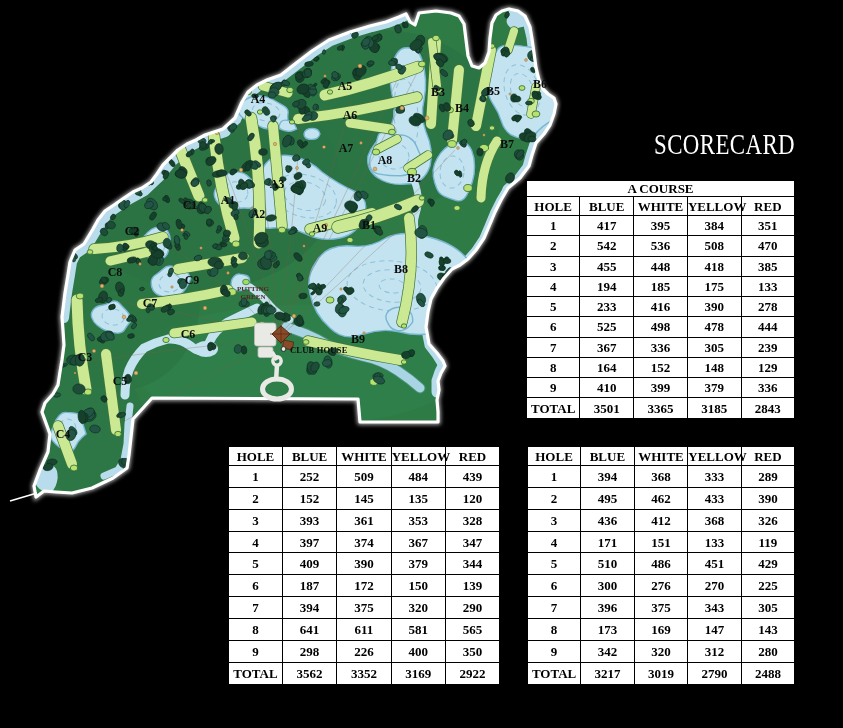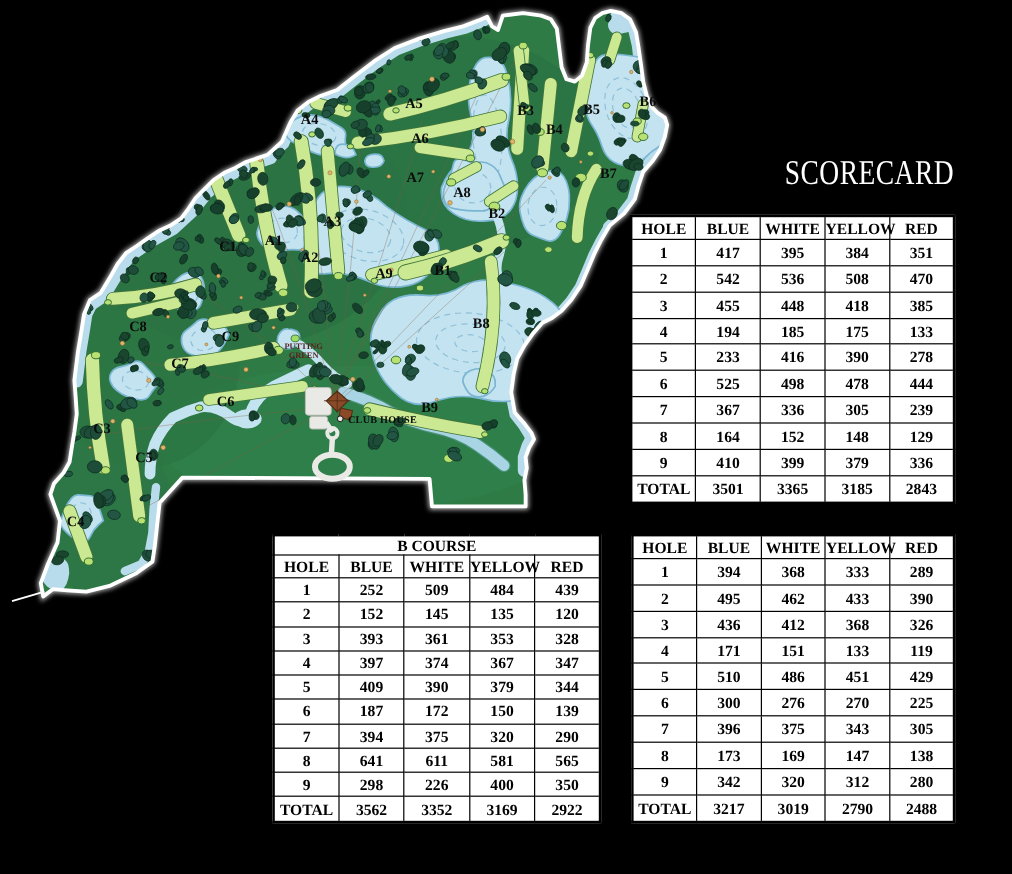--- a/index.html
+++ b/index.html
@@ -1305,20 +1305,23 @@
 <text x="120" y="385" font-family="Liberation Serif" font-size="12" font-weight="bold" fill="#0c0c0c" text-anchor="middle">C5</text>
 <text x="188" y="338" font-family="Liberation Serif" font-size="12" font-weight="bold" fill="#0c0c0c" text-anchor="middle">C6</text>
 <text x="150" y="307" font-family="Liberation Serif" font-size="12" font-weight="bold" fill="#0c0c0c" text-anchor="middle">C7</text>
 <text x="115" y="276" font-family="Liberation Serif" font-size="12" font-weight="bold" fill="#0c0c0c" text-anchor="middle">C8</text>
 <text x="192" y="284" font-family="Liberation Serif" font-size="12" font-weight="bold" fill="#0c0c0c" text-anchor="middle">C9</text>
 </svg>
 
 <div id="scorecard">SCORECARD</div>
 <table class="sc" style="left:525px;top:179px;width:271px;height:241px">
 <tbody>
+        <tr class="tt">
+          <td colspan="5">A COURSE</td>
+        </tr>
 <tr class="th">
           <td>HOLE</td>
           <td>BLUE</td>
           <td>WHITE</td>
           <td>YELLOW</td>
           <td>RED</td>
         </tr>
 <tr>
           <td>1</td>
           <td>417</td>
@@ -1386,23 +1389,20 @@
           <td>TOTAL</td>
           <td>3501</td>
           <td>3365</td>
           <td>3185</td>
           <td>2843</td>
         </tr>
 </tbody>
     </table>
 <table class="sc" style="left:227px;top:445px;width:274px;height:241px">
 <tbody>
-        <tr class="tt">
-          <td colspan="5">B COURSE</td>
-        </tr>
 <tr class="th">
           <td>HOLE</td>
           <td>BLUE</td>
           <td>WHITE</td>
           <td>YELLOW</td>
           <td>RED</td>
         </tr>
 <tr>
           <td>1</td>
           <td>252</td>
@@ -1531,21 +1531,21 @@
           <td>396</td>
           <td>375</td>
           <td>343</td>
           <td>305</td>
         </tr>
 <tr>
           <td>8</td>
           <td>173</td>
           <td>169</td>
           <td>147</td>
-          <td>138</td>
+          <td>143</td>
         </tr>
 <tr>
           <td>9</td>
           <td>342</td>
           <td>320</td>
           <td>312</td>
           <td>280</td>
         </tr>
 <tr class="tb">
           <td>TOTAL</td>

